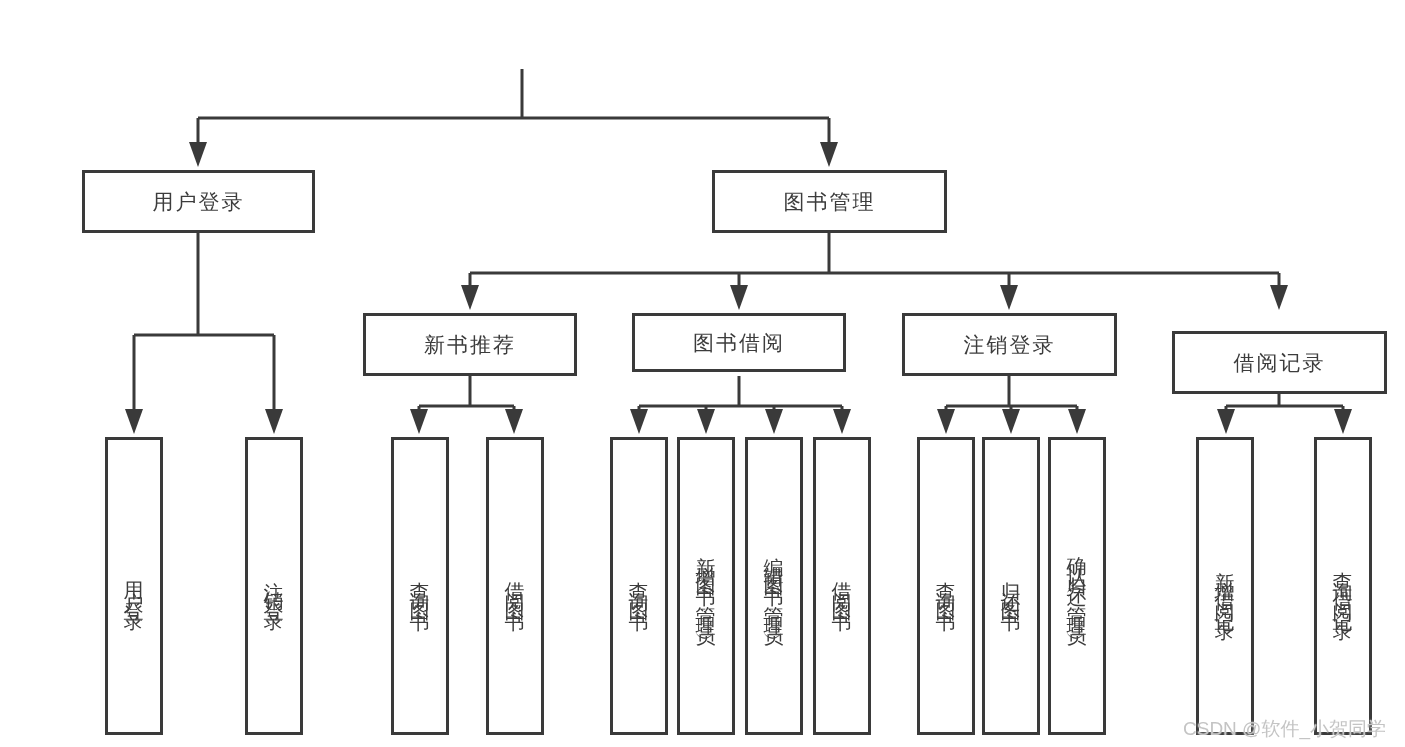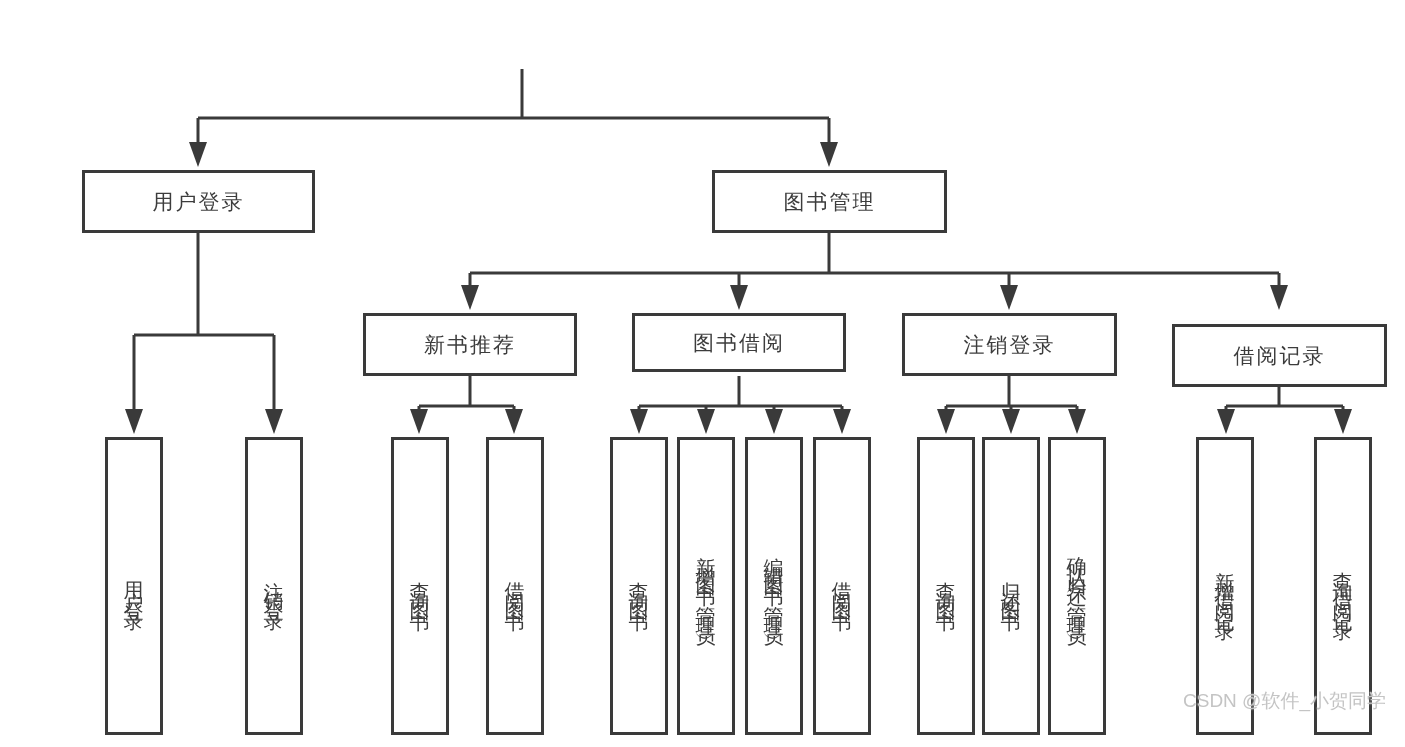--- a/index.html
+++ b/index.html
@@ -29,21 +29,21 @@
   .v-box span{
     writing-mode:vertical-rl;
     text-orientation:mixed;
     font-size:20px;
     letter-spacing:10px;
     line-height:1;
     white-space:nowrap;
   }
   .watermark{
     position:absolute;
-    left:1183px;top:688px;
+    left:1183px;top:716px;
     font-size:19px;
     color:#c4c4c4;
     text-shadow:0 0 2px #ffffff;
     white-space:nowrap;
   }
 </style>
 </head>
 <body>
 
 <div class="canvas">
@@ -105,21 +105,21 @@
 
   <div class="box h-box" style="left:712px;top:170px;width:235px;height:63px">
     <span>图书管理</span>
   </div>
   <div class="box h-box" style="left:632px;top:313px;width:214px;height:59px">
     <span>图书借阅</span>
   </div>
   <div class="box h-box" style="left:902px;top:313px;width:215px;height:63px">
     <span>注销登录</span>
   </div>
-  <div class="box h-box" style="left:1172px;top:324px;width:215px;height:63px">
+  <div class="box h-box" style="left:1172px;top:331px;width:215px;height:63px">
     <span>借阅记录</span>
   </div>
 
   <div class="box v-box" style="left:105px;top:437px;width:58px;height:298px">
     <span>用户登录</span>
   </div>
   <div class="box v-box" style="left:245px;top:437px;width:58px;height:298px">
     <span>注销登录</span>
   </div>
 

